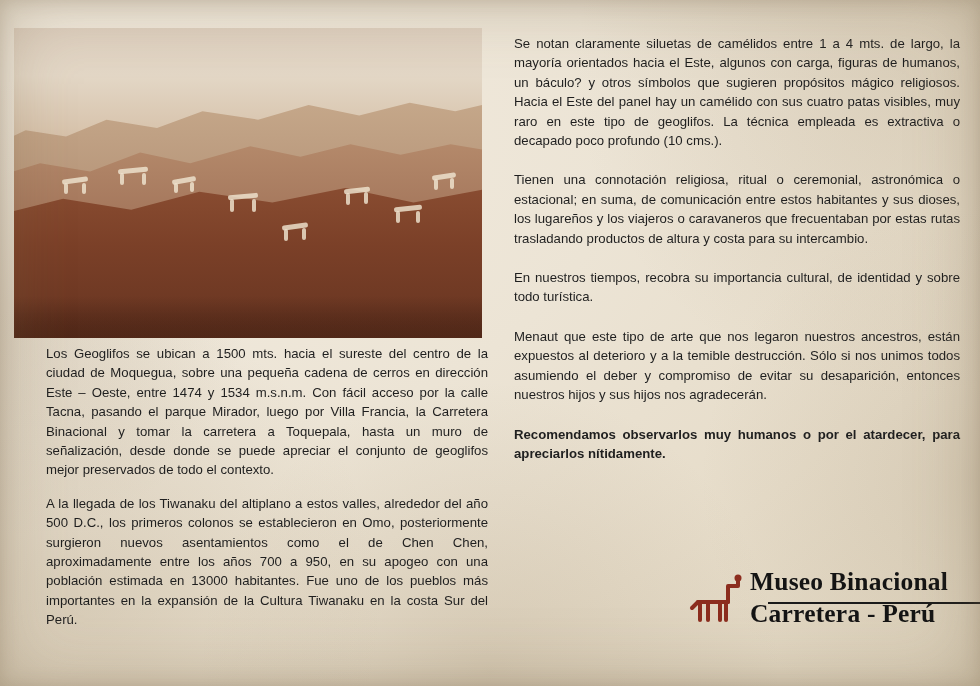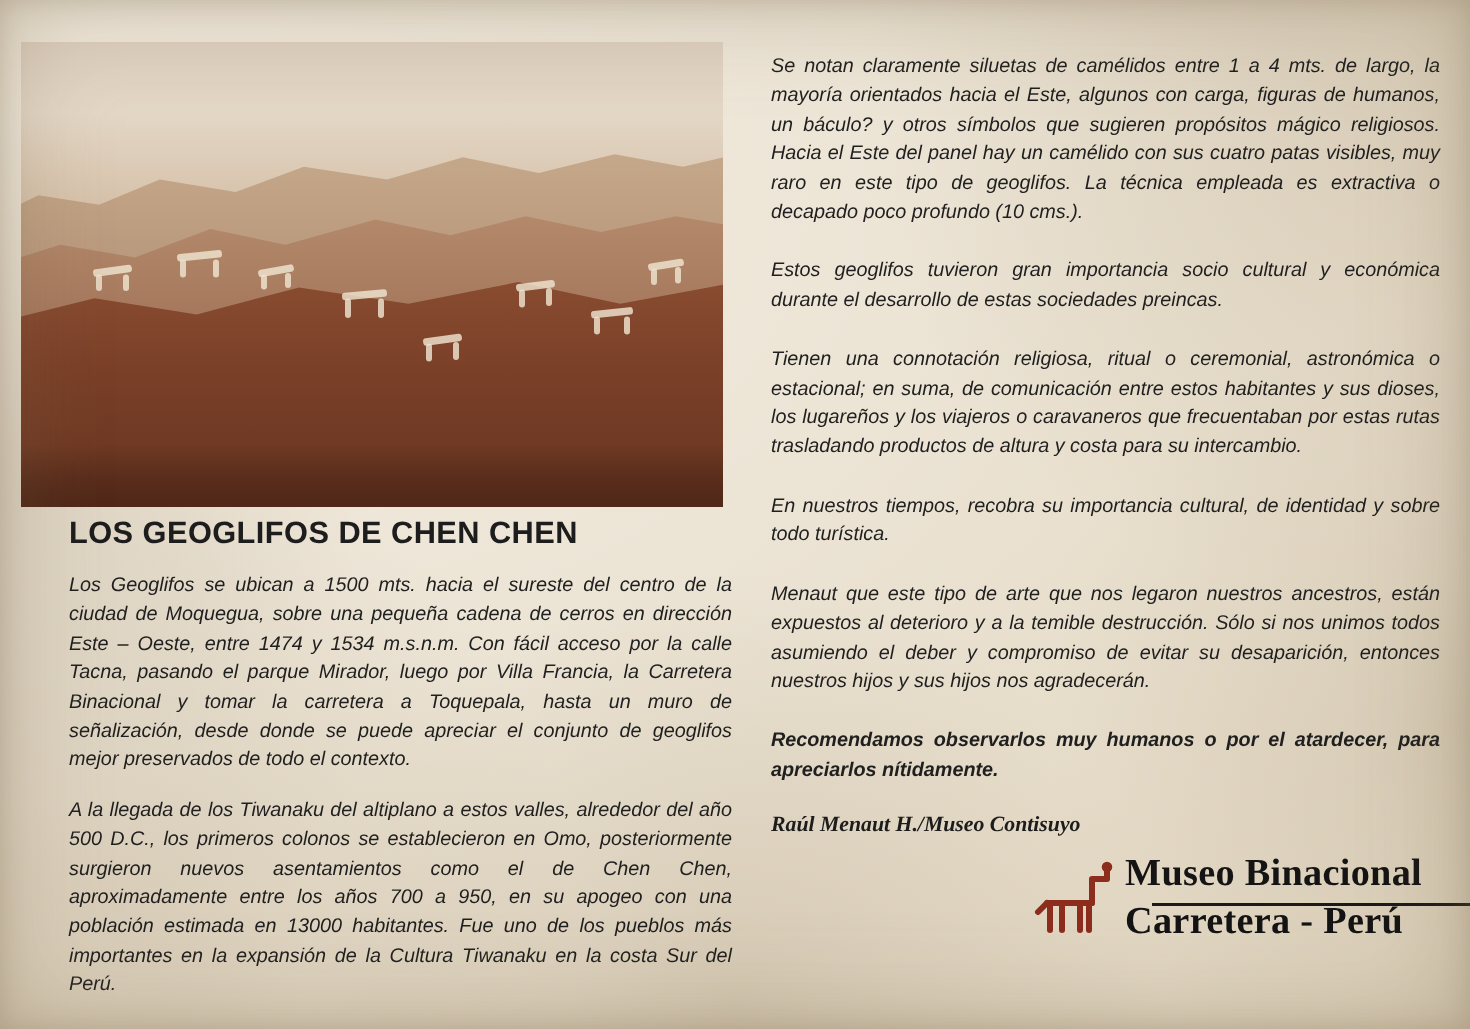--- a/index.html
+++ b/index.html
@@ -106,21 +106,20 @@
     color: #1d1d1d;
     margin: 0 0 12px 0;
   }
   .body-p {
     font-family: "Liberation Sans", sans-serif;
     font-size: 13.2px;
     line-height: 19.4px;
     color: #1f1f1f;
     margin: 0 0 14px 0;
     text-align: justify;
-    font-style: italic;
   }
   .right-col {
     position: absolute;
     left: 514px;
     top: 34px;
     width: 446px;
   }
   .right-col .body-p {
     margin-bottom: 20px;
   }
@@ -219,33 +218,30 @@
     <div class="geoglyph" style="left:402px; top:183px; width:4px; height:12px;"></div>
 
     <div class="geoglyph" style="left:418px; top:146px; width:24px; height:5px; transform:rotate(-9deg);"></div>
     <div class="geoglyph" style="left:420px; top:151px; width:4px; height:11px;"></div>
     <div class="geoglyph" style="left:436px; top:150px; width:4px; height:11px;"></div>
 
     <div class="photo-caption-blend"></div>
   </div>
 
   <div class="left-col">
-    <h1 class="headline">LOS GEOGLIFOS DE CHEN CHEN</h1>
     <p class="body-p">Los Geoglifos se ubican a 1500 mts. hacia el sureste del centro de la ciudad de Moquegua, sobre una pequeña cadena de cerros en dirección Este – Oeste, entre 1474 y 1534 m.s.n.m. Con fácil acceso por la calle Tacna, pasando el parque Mirador, luego por Villa Francia, la Carretera Binacional y tomar la carretera a Toquepala, hasta un muro de señalización, desde donde se puede apreciar el conjunto de geoglifos mejor preservados de todo el contexto.</p>
     <p class="body-p">A la llegada de los Tiwanaku del altiplano a estos valles, alrededor del año 500 D.C., los primeros colonos se establecieron en Omo, posteriormente surgieron nuevos asentamientos como el de Chen Chen, aproximadamente entre los años 700 a 950, en su apogeo con una población estimada en 13000 habitantes. Fue uno de los pueblos más importantes en la expansión de la Cultura Tiwanaku en la costa Sur del Perú.</p>
   </div>
 
   <div class="right-col">
     <p class="body-p">Se notan claramente siluetas de camélidos entre 1 a 4 mts. de largo, la mayoría orientados hacia el Este, algunos con carga, figuras de humanos, un báculo? y otros símbolos que sugieren propósitos mágico religiosos. Hacia el Este del panel hay un camélido con sus cuatro patas visibles, muy raro en este tipo de geoglifos. La técnica empleada es extractiva o decapado poco profundo (10 cms.).</p>
-    <p class="body-p">Estos geoglifos tuvieron gran importancia socio cultural y económica durante el desarrollo de estas sociedades preincas.</p>
     <p class="body-p">Tienen una connotación religiosa, ritual o ceremonial, astronómica o estacional; en suma, de comunicación entre estos habitantes y sus dioses, los lugareños y los viajeros o caravaneros que frecuentaban por estas rutas trasladando productos de altura y costa para su intercambio.</p>
     <p class="body-p">En nuestros tiempos, recobra su importancia cultural, de identidad y sobre todo turística.</p>
     <p class="body-p">Menaut que este tipo de arte que nos legaron nuestros ancestros, están expuestos al deterioro y a la temible destrucción. Sólo si nos unimos todos asumiendo el deber y compromiso de evitar su desaparición, entonces nuestros hijos y sus hijos nos agradecerán.</p>
     <p class="body-p bold-note">Recomendamos observarlos muy humanos o por el atardecer, para apreciarlos nítidamente.</p>
-    <p class="signature">Raúl Menaut H./Museo Contisuyo</p>
   </div>
 
   <div class="logo">
     <div class="logo-mark">
       <svg width="56" height="62" viewBox="0 0 56 62" aria-hidden="true">
         <g fill="none" stroke="#8c2d1e" stroke-width="4" stroke-linecap="round" stroke-linejoin="round">
           <path d="M10 30 L40 30"></path>
           <path d="M40 30 L40 14 L50 14 L50 6"></path>
           <path d="M12 30 L12 48"></path>
           <path d="M20 30 L20 48"></path>

